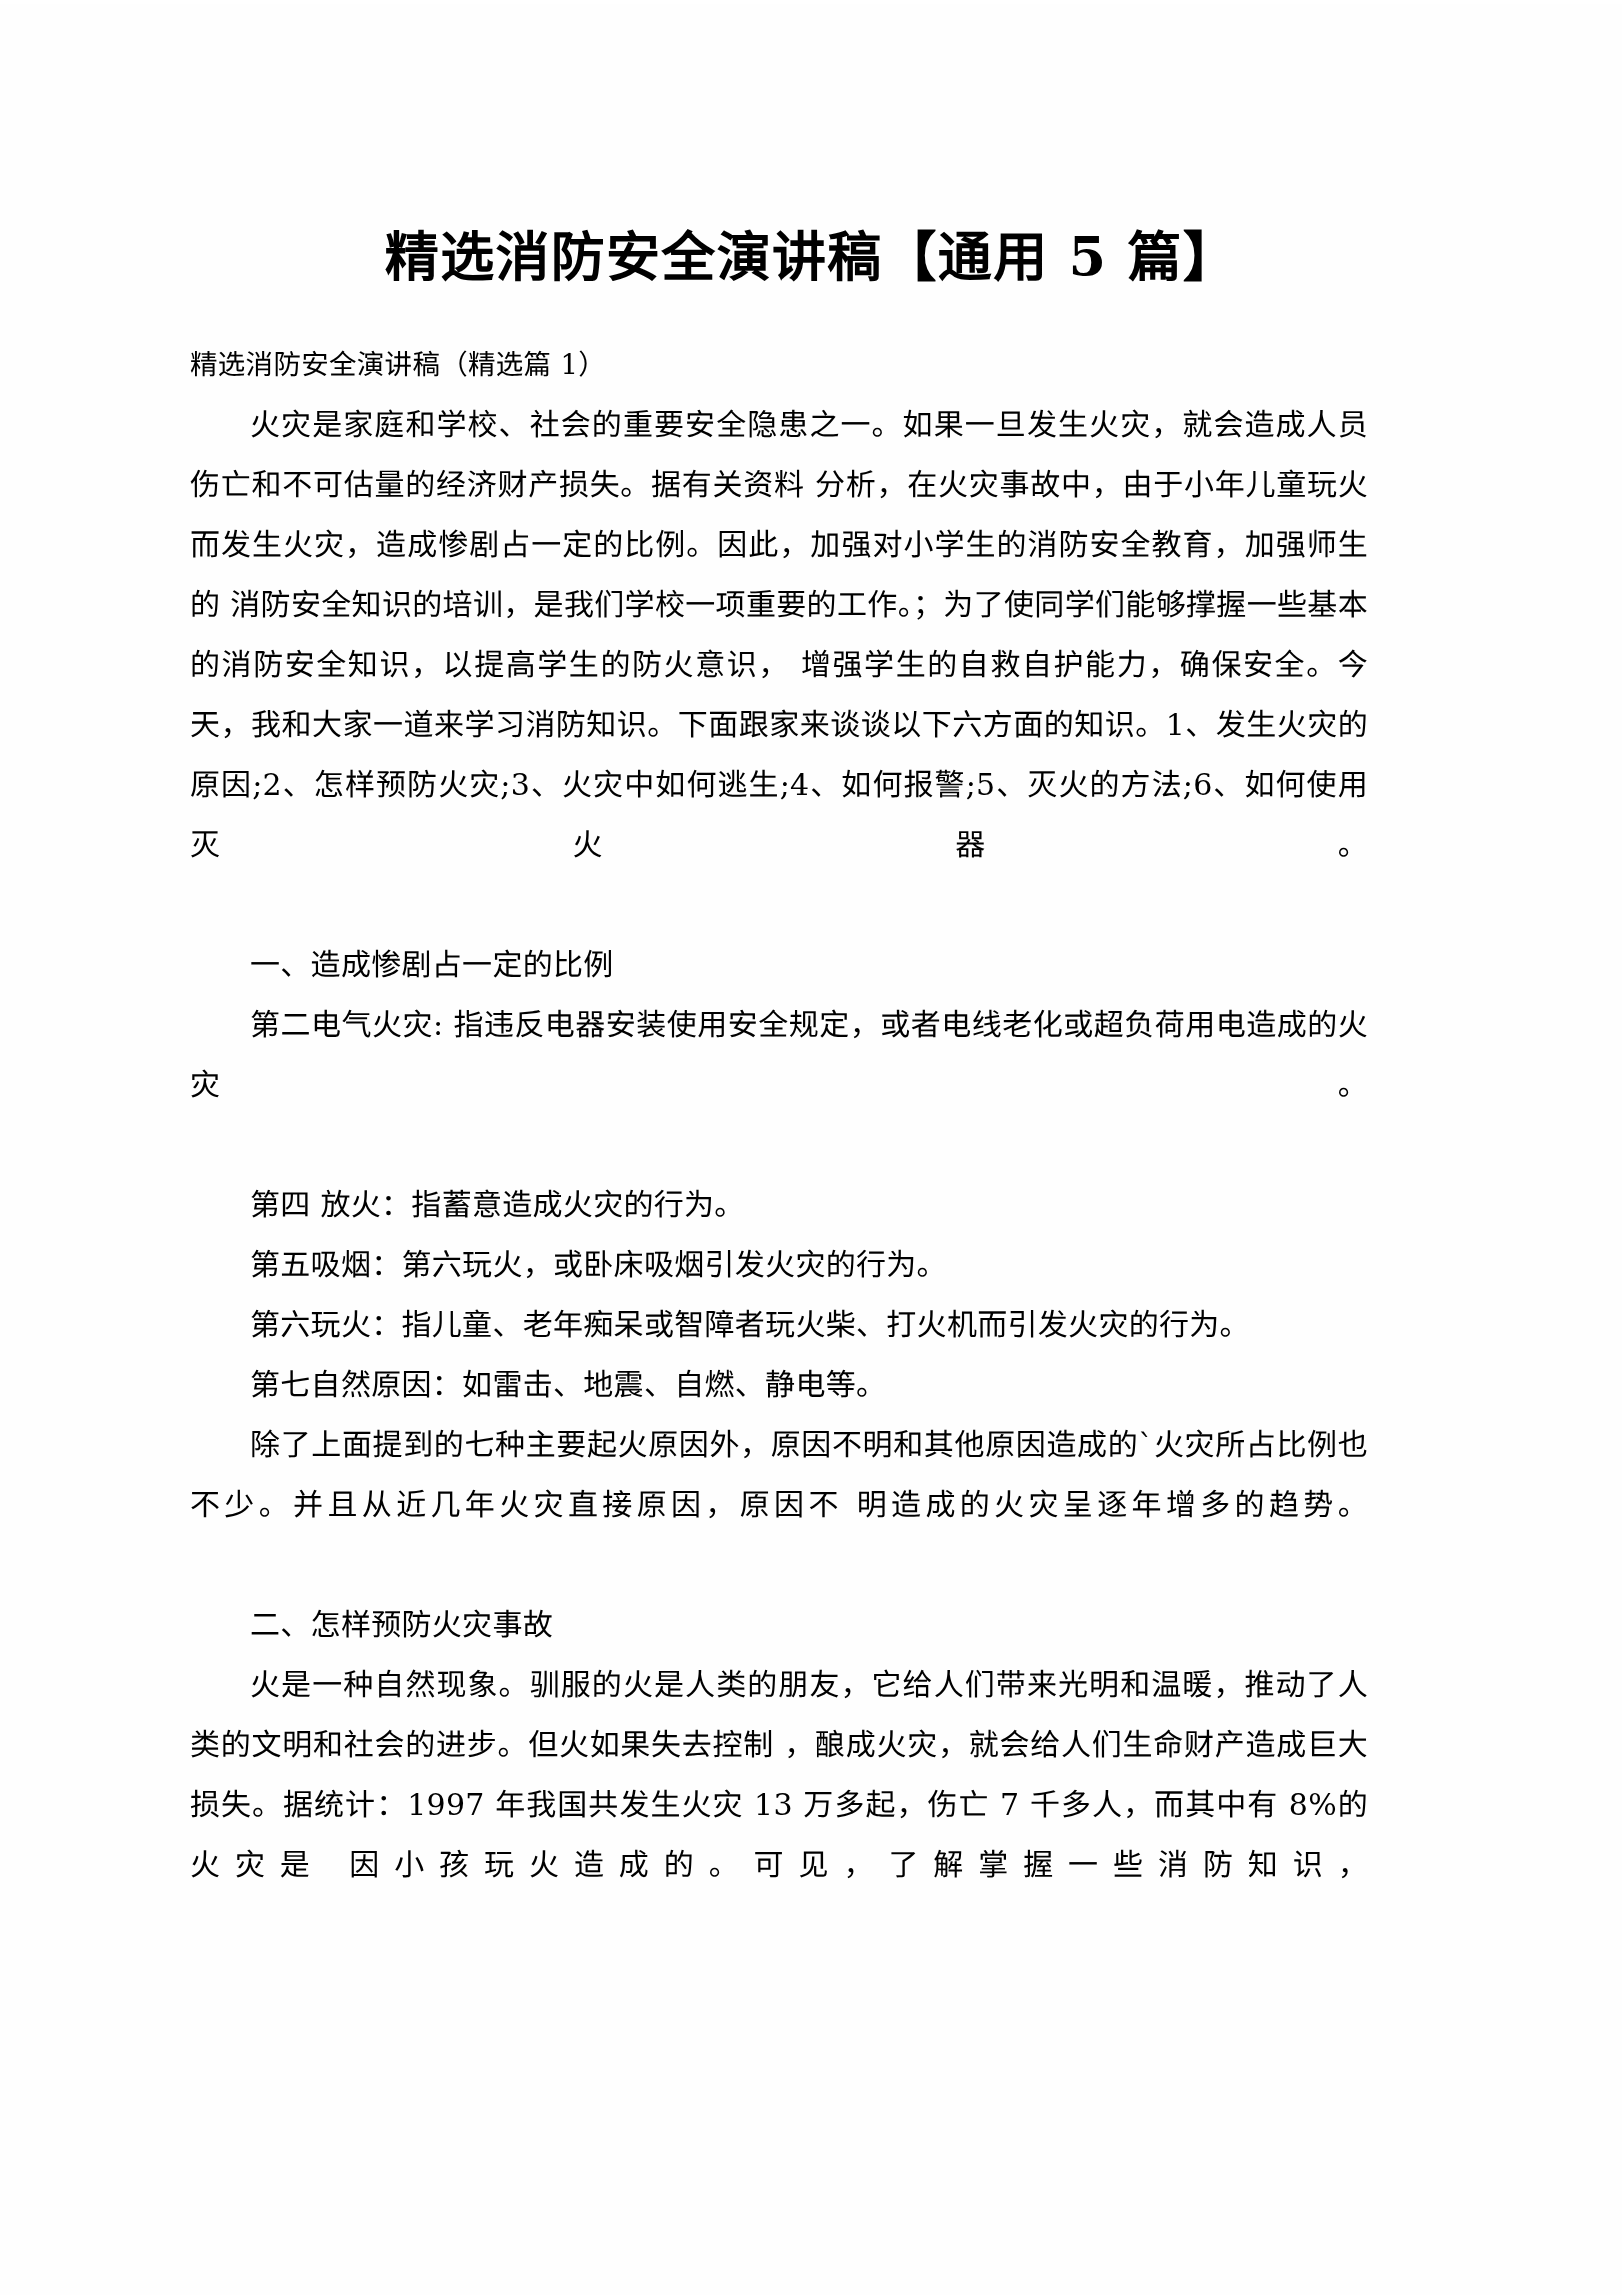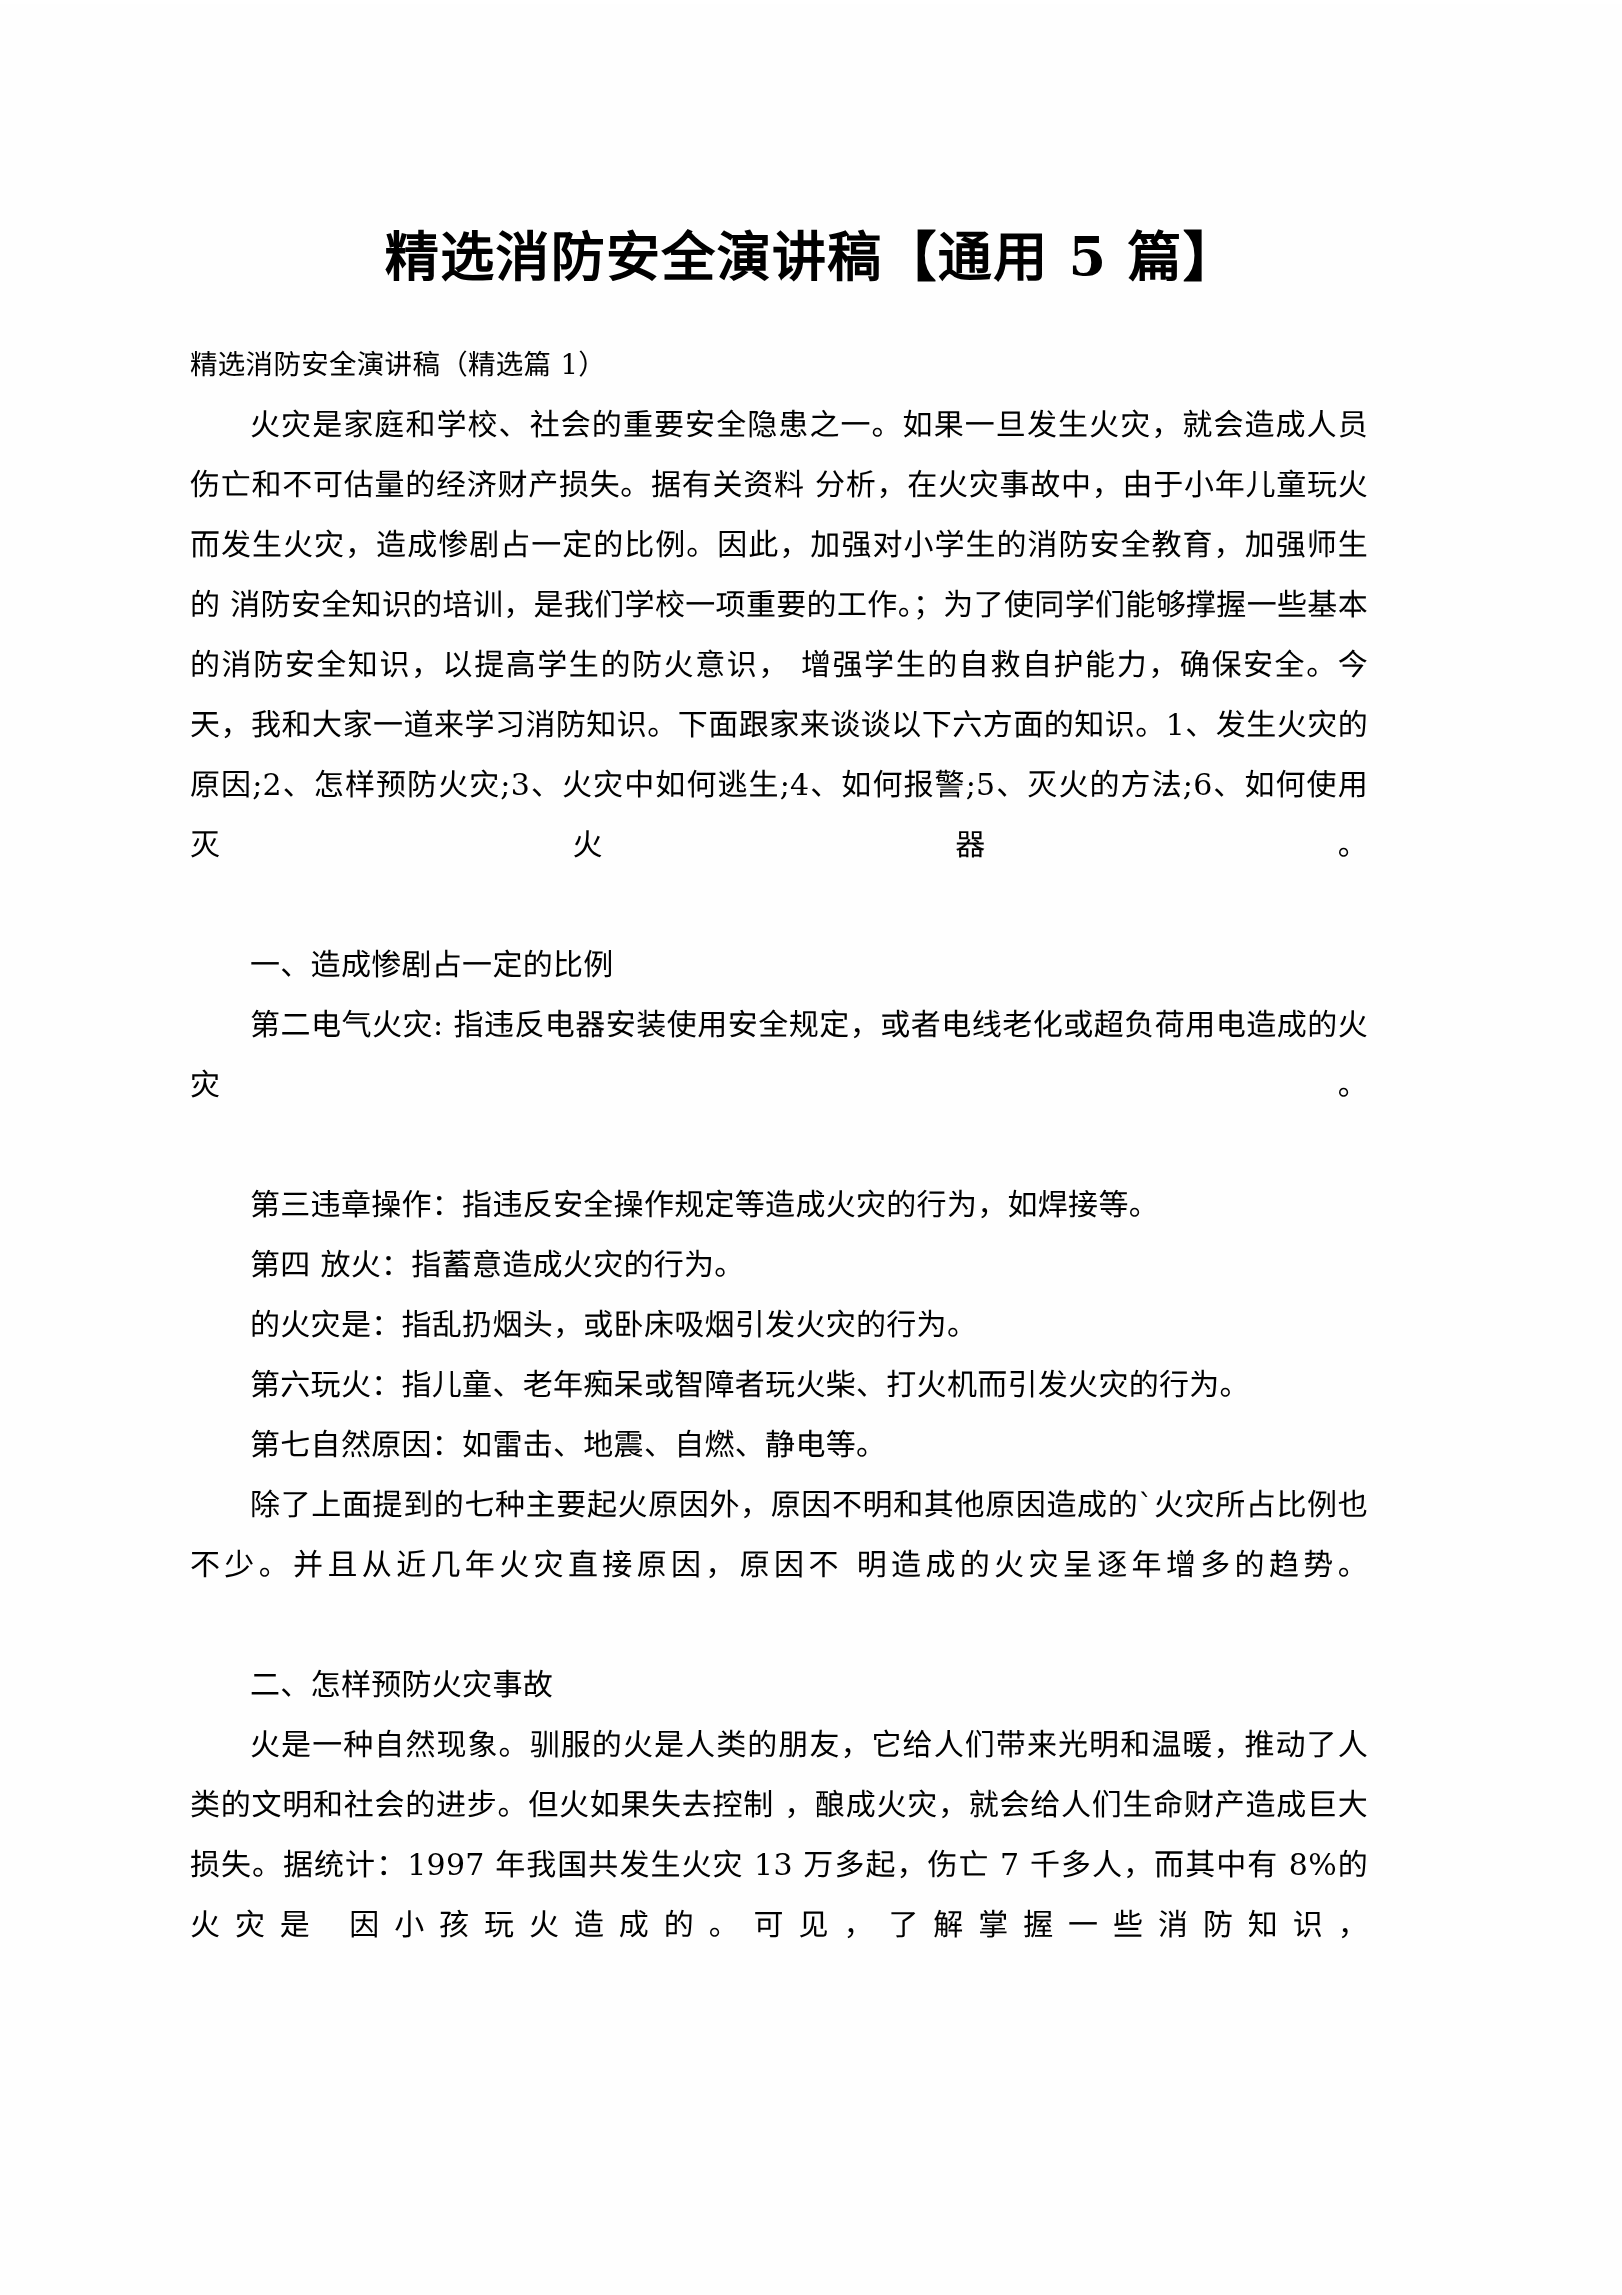--- a/index.html
+++ b/index.html
@@ -95,25 +95,24 @@
 
     <p class="subtitle-line">精选消防安全演讲稿（精选篇 1）</p>
 
     <p class="para">火灾是家庭和学校、社会的重要安全隐患之一。如果一旦发生火灾，就会造成人员伤亡和不可估量的经济财产损失。据有关资料 分析，在火灾事故中，由于小年儿童玩火而发生火灾，造成惨剧占一定的比例。因此，加强对小学生的消防安全教育，加强师生的 消防安全知识的培训，是我们学校一项重要的工作。；为了使同学们能够撑握一些基本的消防安全知识，以提高学生的防火意识， 增强学生的自救自护能力，确保安全。今天，我和大家一道来学习消防知识。下面跟家来谈谈以下六方面的知识。1、发生火灾的 原因;2、怎样预防火灾;3、火灾中如何逃生;4、如何报警;5、灭火的方法;6、如何使用灭火器。</p>
 
     <p class="para heading">一、造成惨剧占一定的比例</p>
 
 
     <p class="para">第二电气火灾: 指违反电器安装使用安全规定，或者电线老化或超负荷用电造成的火灾。</p>
 
-    <p class="para short">第三违章操作：指违反安全操作规定等造成火灾的行为，如焊接等。</p>
 
     <p class="para short">第四 放火：指蓄意造成火灾的行为。</p>
 
-    <p class="para short">的火灾是：指乱扔烟头，或卧床吸烟引发火灾的行为。</p>
+    <p class="para short">第五吸烟：第六玩火，或卧床吸烟引发火灾的行为。</p>
 
     <p class="para short">第六玩火：指儿童、老年痴呆或智障者玩火柴、打火机而引发火灾的行为。</p>
 
     <p class="para short">第七自然原因：如雷击、地震、自燃、静电等。</p>
 
     <p class="para">除了上面提到的七种主要起火原因外，原因不明和其他原因造成的`火灾所占比例也不少。并且从近几年火灾直接原因，原因不 明造成的火灾呈逐年增多的趋势。</p>
 
     <p class="para heading">二、怎样预防火灾事故</p>
 
     <p class="para">火是一种自然现象。驯服的火是人类的朋友，它给人们带来光明和温暖，推动了人类的文明和社会的进步。但火如果失去控制 ，酿成火灾，就会给人们生命财产造成巨大损失。据统计：1997 年我国共发生火灾 13 万多起，伤亡 7 千多人，而其中有 8%的火灾是 因小孩玩火造成的。可见，了解掌握一些消防知识，</p>

